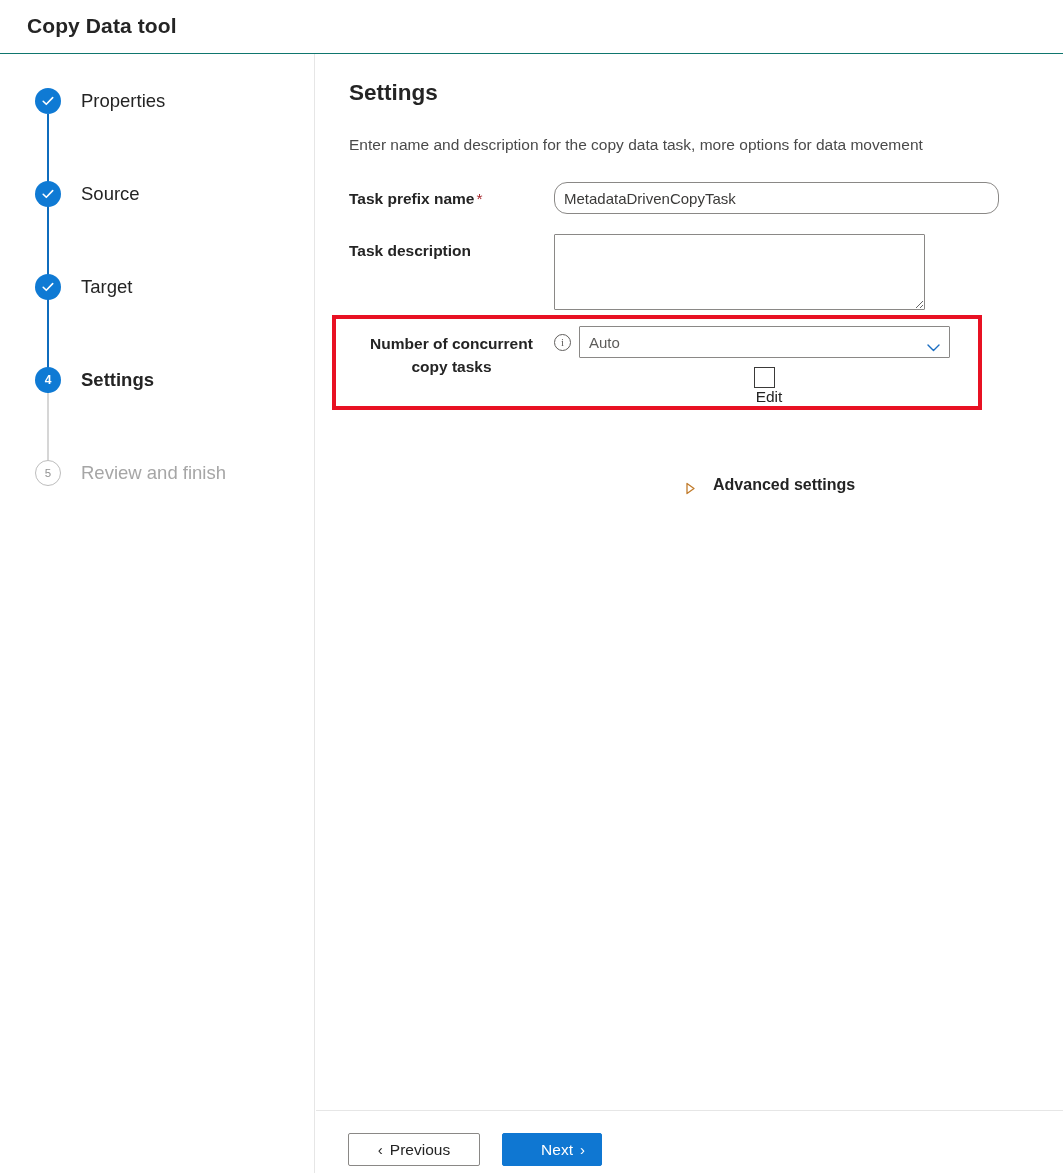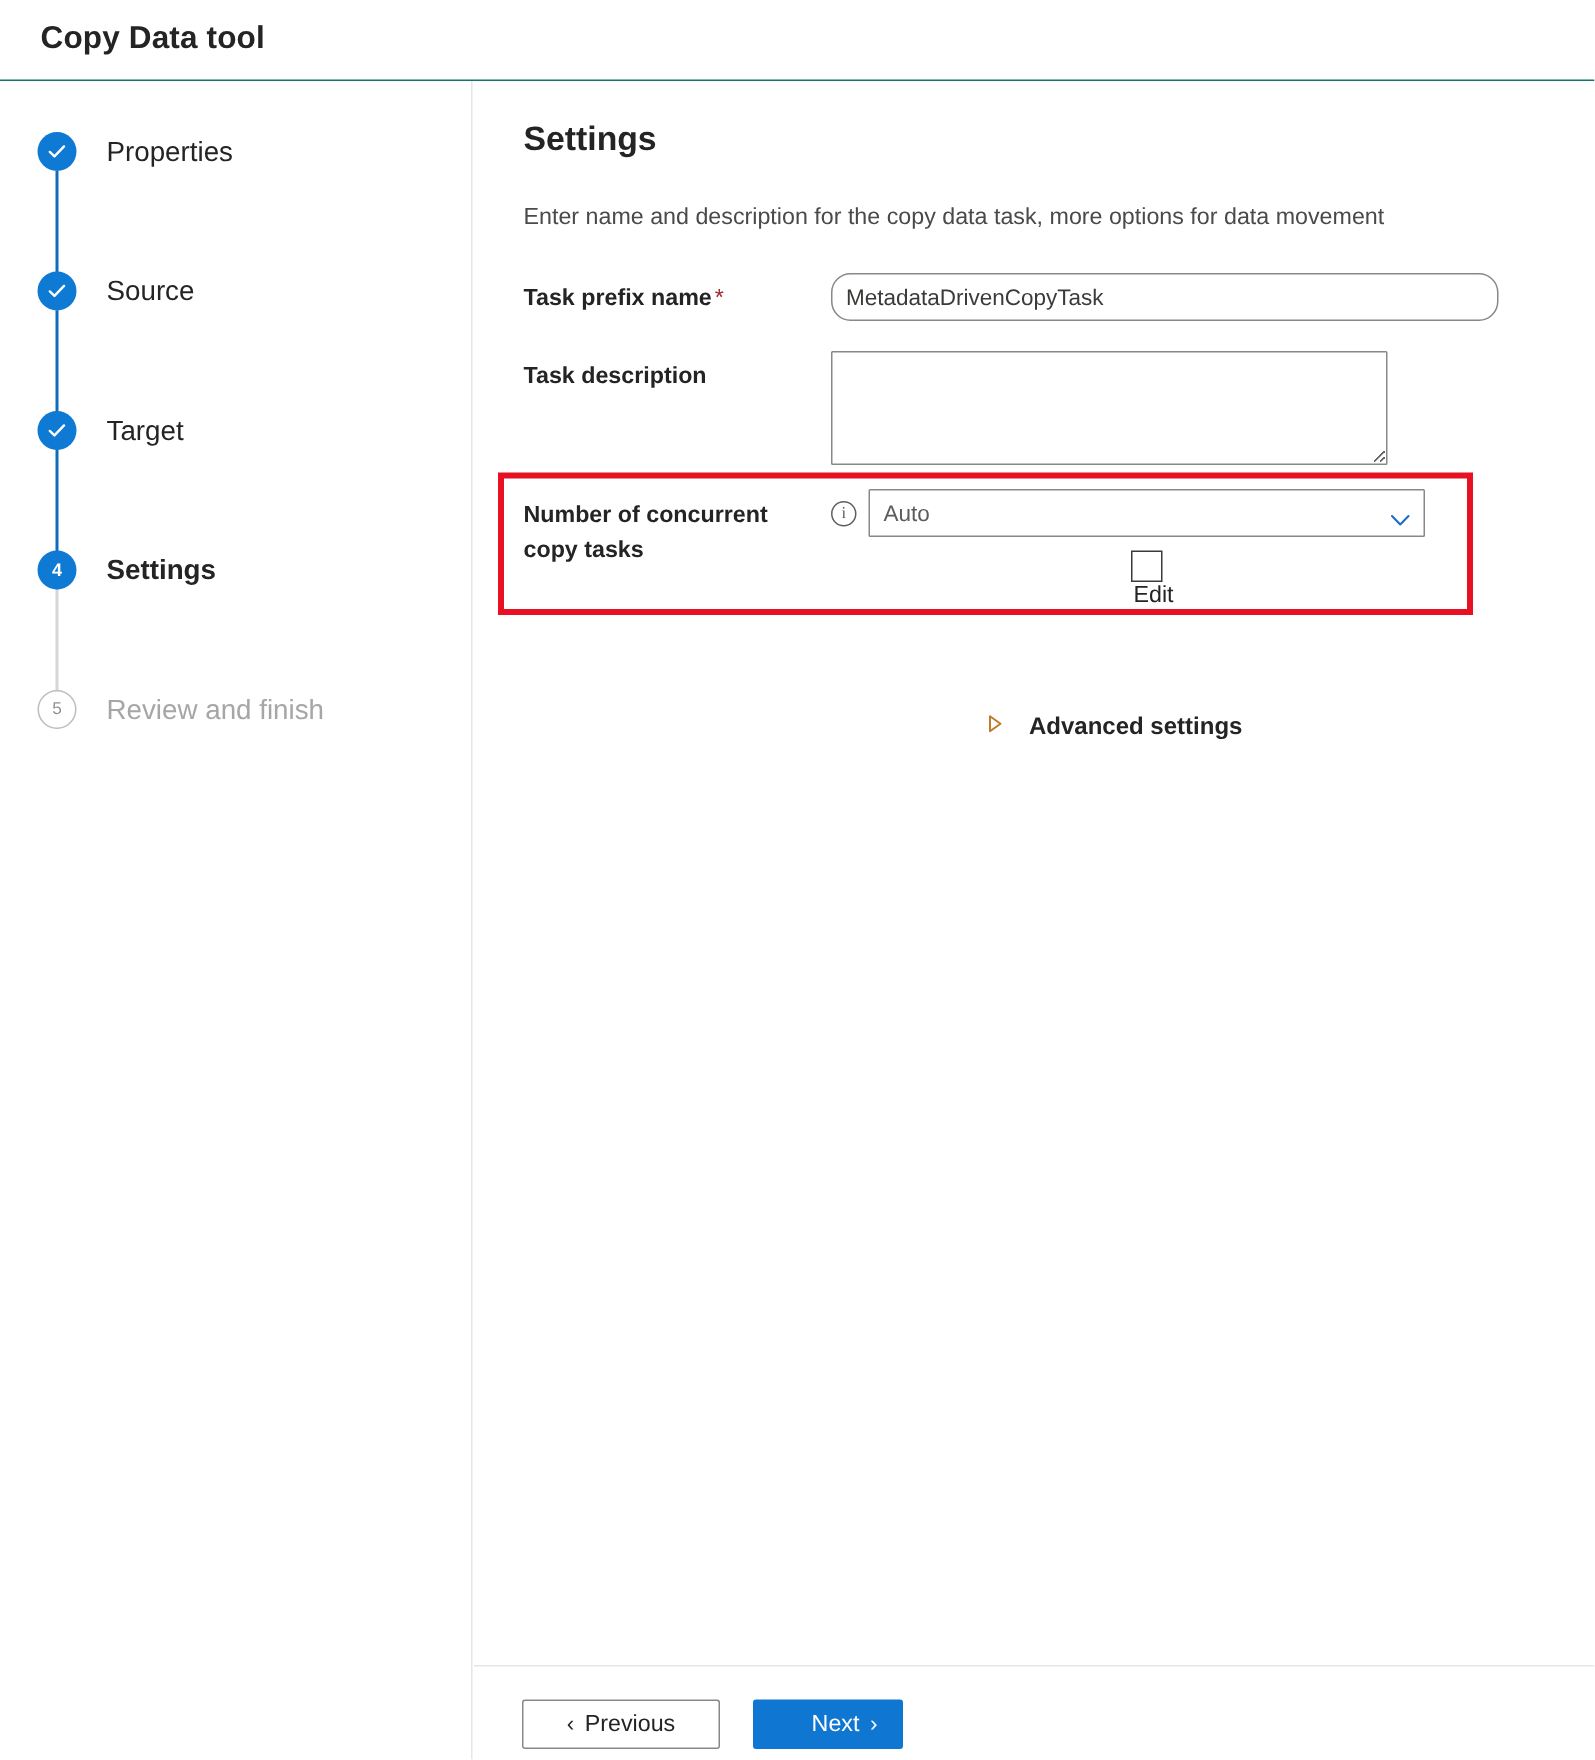--- a/index.html
+++ b/index.html
@@ -40,21 +40,21 @@
   .sidebar {
     position: absolute;
     left: 0; top: 54px;
     width: 315px;
     height: 1119px;
     border-right: 1px solid #e6e6e6;
     background: #ffffff;
   }
   .steps {
     position: absolute;
-    left: 25px; top: 34px;
+    left: 35px; top: 34px;
     width: 280px;
   }
   .step {
     position: relative;
     height: 93px;
     display: flex;
     align-items: flex-start;
   }
   .step:last-child { height: 40px; }
 
@@ -132,21 +132,21 @@
     align-items: flex-start;
   }
   .field-label {
     width: 205px;
     font-size: 15.5px;
     font-weight: 600;
     color: #242424;
     line-height: 22px;
     padding-top: 6px;
   }
-  .field-label.twoline { line-height: 23px; }
+  .field-label.twoline { line-height: 23px; text-align: center; }
   .req-star { color: #a4262c; font-weight: 400; margin-left: 2px; }
 
   .text-input {
     width: 445px;
     height: 32px;
     border: 1px solid #8a8886;
     background: #ffffff;
     font-family: Liberation Sans, sans-serif;
     font-size: 15px;
     color: #3b3a39;
@@ -231,23 +231,23 @@
     flex: 0 0 21px;
   }
   .checkbox-label {
     margin-left: 9px;
     font-size: 15.5px;
     color: #242424;
   }
 
   .adv-row {
     position: absolute;
-    left: 342px; top: 422px;
-    display: flex;
-    align-items: flex-start;
+    left: 369px; top: 422px;
+    display: flex;
+    align-items: flex-end;
     cursor: pointer;
   }
   .adv-tri { width: 11px; height: 13px; flex: 0 0 11px; }
   .adv-label {
     margin-left: 17px;
     font-size: 16px;
     font-weight: 600;
     color: #242424;
   }
 

